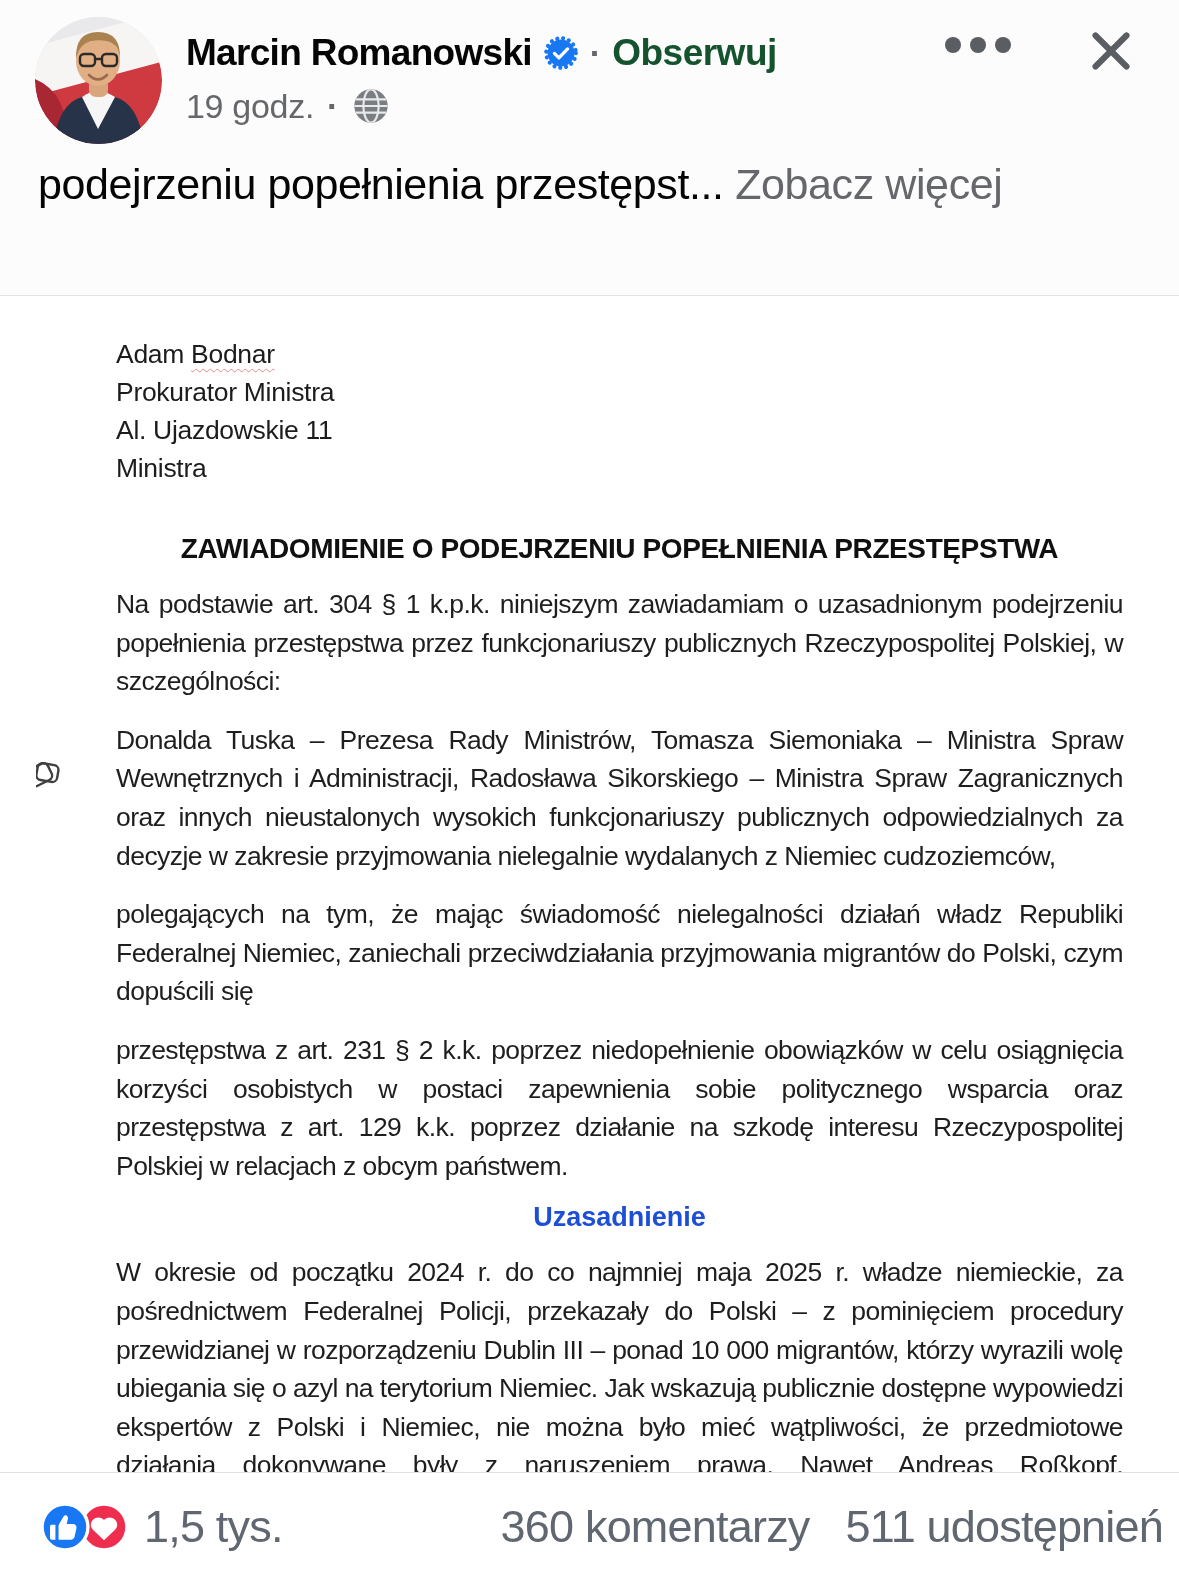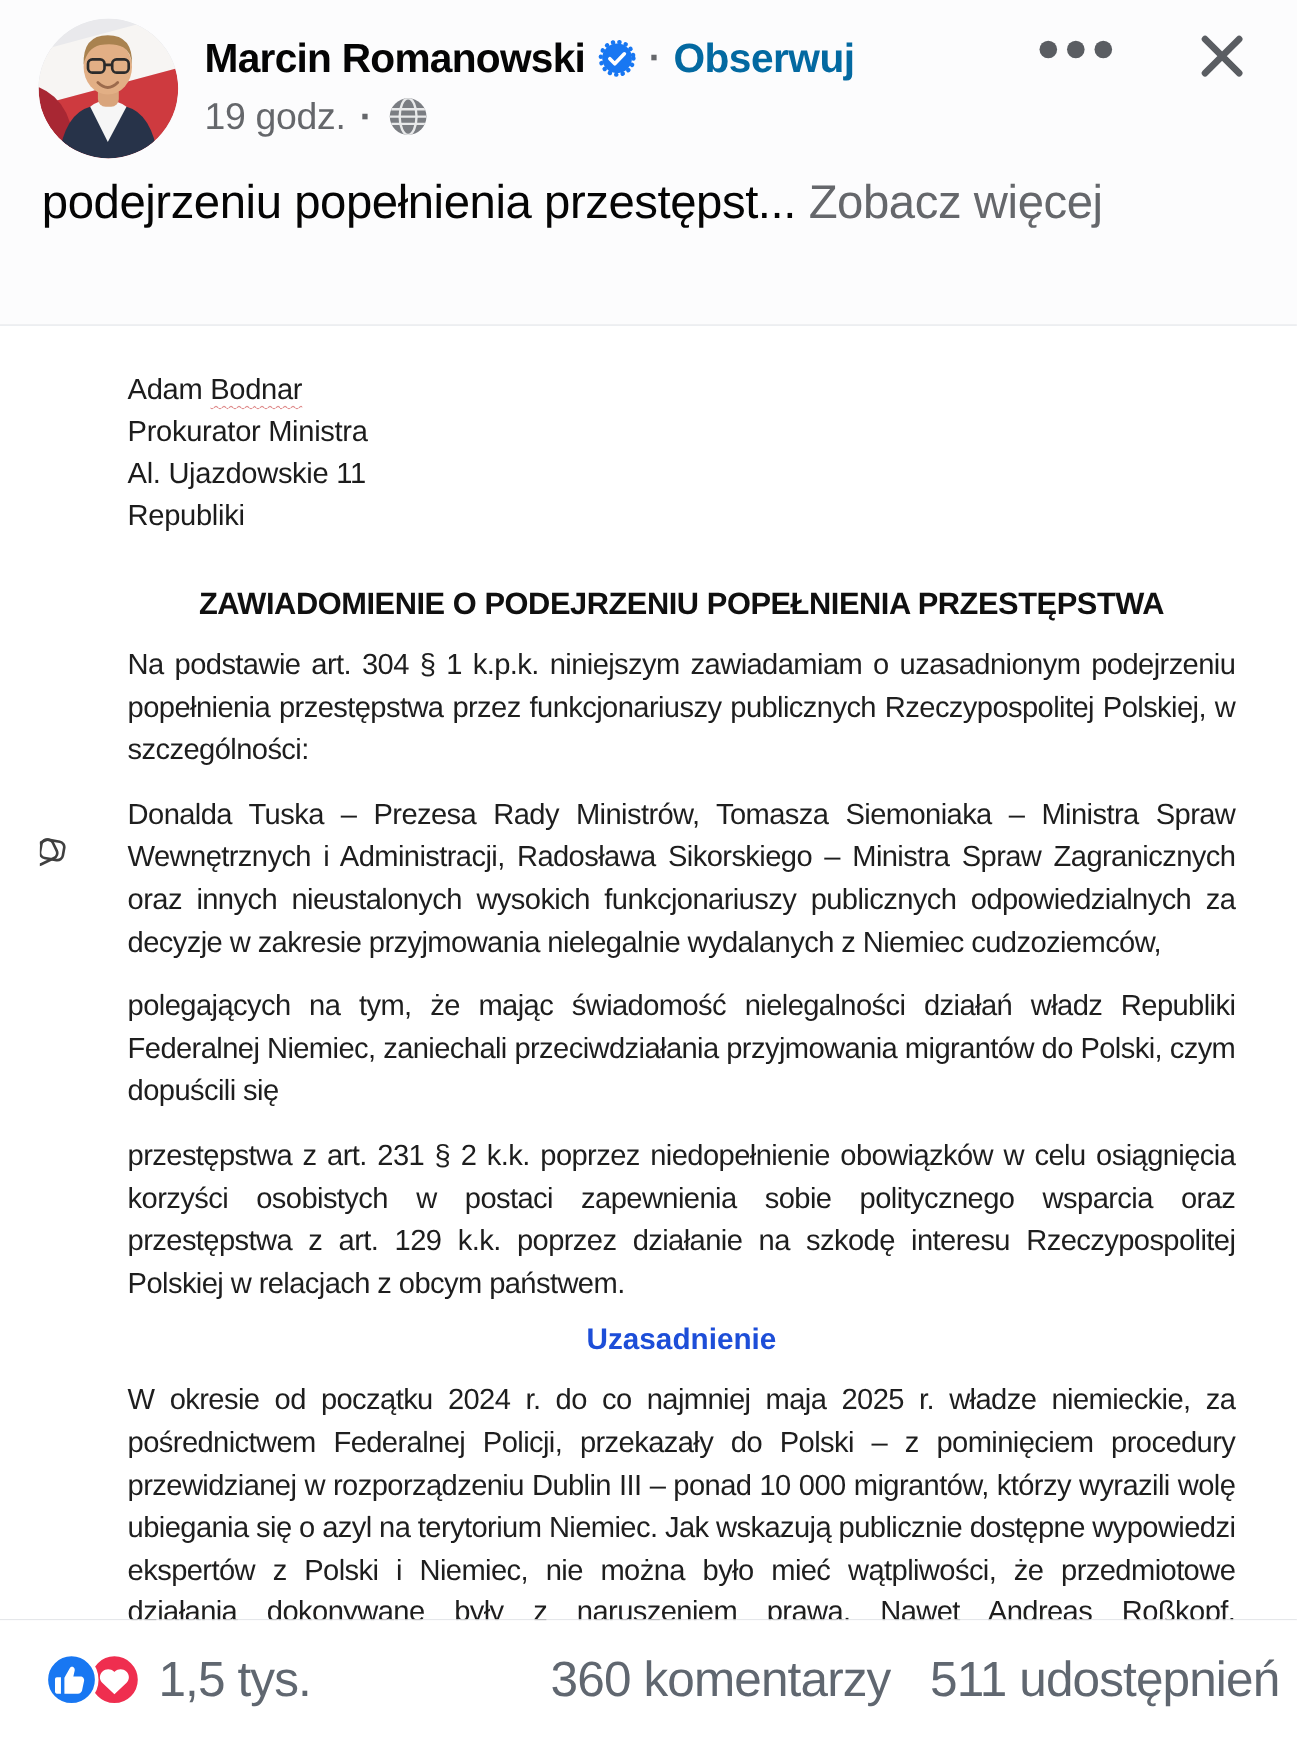--- a/index.html
+++ b/index.html
@@ -10,21 +10,21 @@
   
   .post-header{position:absolute;top:0;left:0;width:1179px;height:296px;background:#fcfcfd;
                border-bottom:1px solid #e2e4e8;box-sizing:border-box;}
   .avatar{position:absolute;left:35px;top:17px;width:127px;height:127px;border-radius:50%;
           overflow:hidden;background:#e6e8eb;cursor:pointer;}
   .avatar svg{display:block;}
   .name-row{position:absolute;left:186px;top:28px;height:50px;display:flex;align-items:center;gap:11px;text-align:center;}
   .name{font-size:37px;font-weight:700;color:#050505;letter-spacing:-0.7px;cursor:pointer;}
   .badge{display:flex;align-items:center;}
   .sep-dot{font-size:34px;color:#65676b;font-weight:700;}
-  .follow{font-size:37px;font-weight:700;color:#0369a1;letter-spacing:-0.5px;cursor:pointer;}
+  .follow{font-size:37px;font-weight:700;color:#14532d;letter-spacing:-0.5px;cursor:pointer;}
   .meta-row{position:absolute;left:186px;top:86px;display:flex;align-items:flex-end;gap:13px;
             font-size:34px;color:#65676b;letter-spacing:-0.3px;}
   .meta-dot{font-weight:700;}
   .more-btn,.close-btn{position:absolute;background:none;border:none;padding:0;cursor:pointer;}
   .more-btn{left:944px;top:36px;}
   .close-btn{left:1080px;top:20px;}
 
   
   .post-text{position:absolute;left:38px;top:156px;width:1112px;font-size:43px;line-height:57px;
              color:#050505;letter-spacing:-0.4px;}
@@ -152,21 +152,21 @@
       <g fill="none" stroke="#3f3f3f" stroke-width="2.4" stroke-linejoin="round">
         <rect x="4" y="15" width="23" height="18" rx="5" transform="rotate(-26 15 24)"></rect>
         <rect x="13" y="13" width="21" height="17" rx="5" transform="rotate(10 23 21)"></rect>
       </g>
     </svg>
 
     <div class="addr">
       <div><span>Adam </span><span class="sq">Bodnar</span></div>
       <div>Prokurator Ministra</div>
       <div>Al. Ujazdowskie 11</div>
-      <div>Republiki</div>
+      <div>Ministra</div>
     </div>
 
     <div class="doc-title">ZAWIADOMIENIE O PODEJRZENIU POPEŁNIENIA PRZESTĘPSTWA</div>
 
     <p>Na podstawie art. 304 § 1 k.p.k. niniejszym zawiadamiam o uzasadnionym podejrzeniu popełnienia przestępstwa przez funkcjonariuszy publicznych Rzeczypospolitej Polskiej, w szczególności:</p>
     <p>Donalda Tuska – Prezesa Rady Ministrów, Tomasza Siemoniaka – Ministra Spraw Wewnętrznych i Administracji, Radosława Sikorskiego – Ministra Spraw Zagranicznych oraz innych nieustalonych wysokich funkcjonariuszy publicznych odpowiedzialnych za decyzje w zakresie przyjmowania nielegalnie wydalanych z Niemiec cudzoziemców,</p>
     <p>polegających na tym, że mając świadomość nielegalności działań władz Republiki Federalnej Niemiec, zaniechali przeciwdziałania przyjmowania migrantów do Polski, czym dopuścili się</p>
     <p>przestępstwa z art. 231 § 2 k.k. poprzez niedopełnienie obowiązków w celu osiągnięcia korzyści osobistych w postaci zapewnienia sobie politycznego wsparcia oraz przestępstwa z art. 129 k.k. poprzez działanie na szkodę interesu Rzeczypospolitej Polskiej w relacjach z obcym państwem.</p>
 
     <div class="doc-heading">Uzasadnienie</div>

